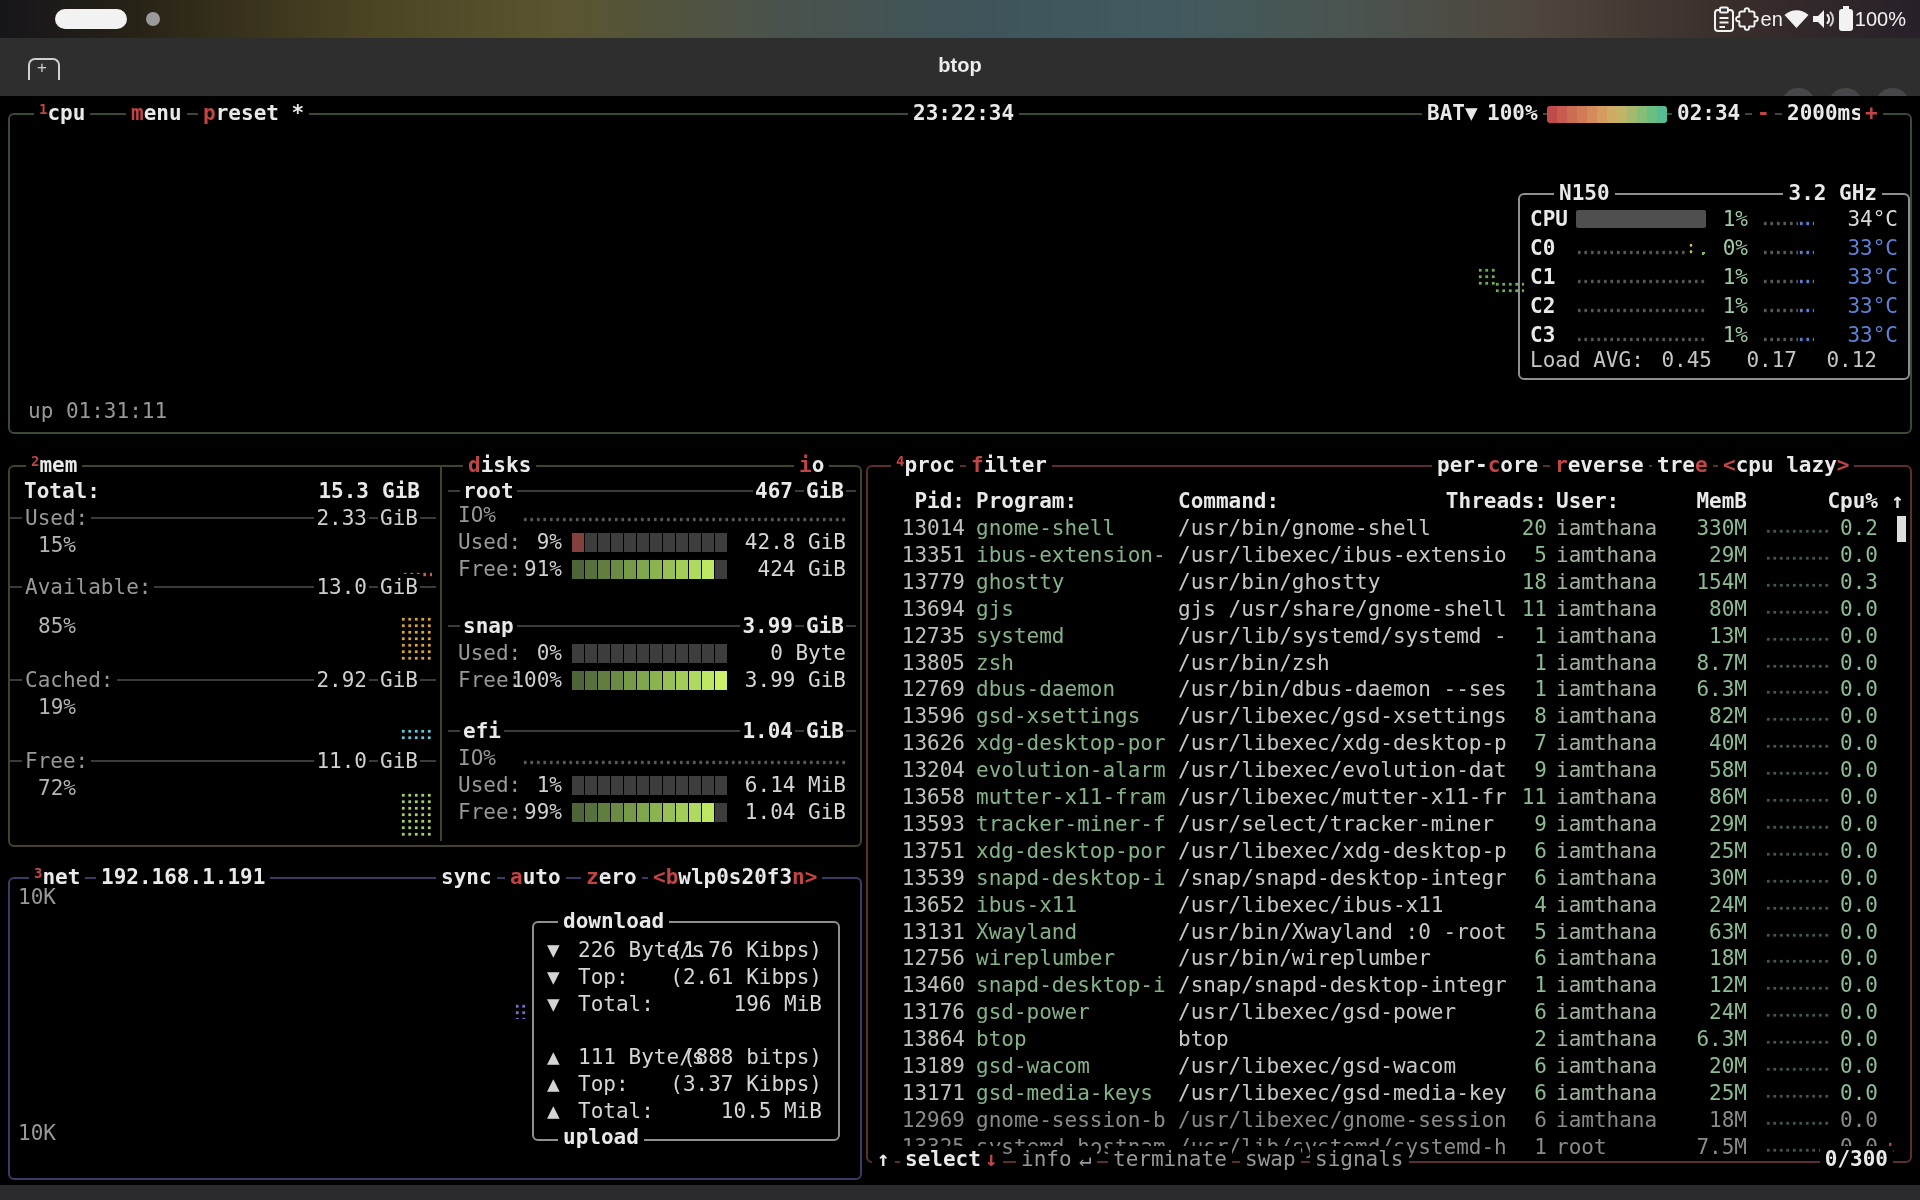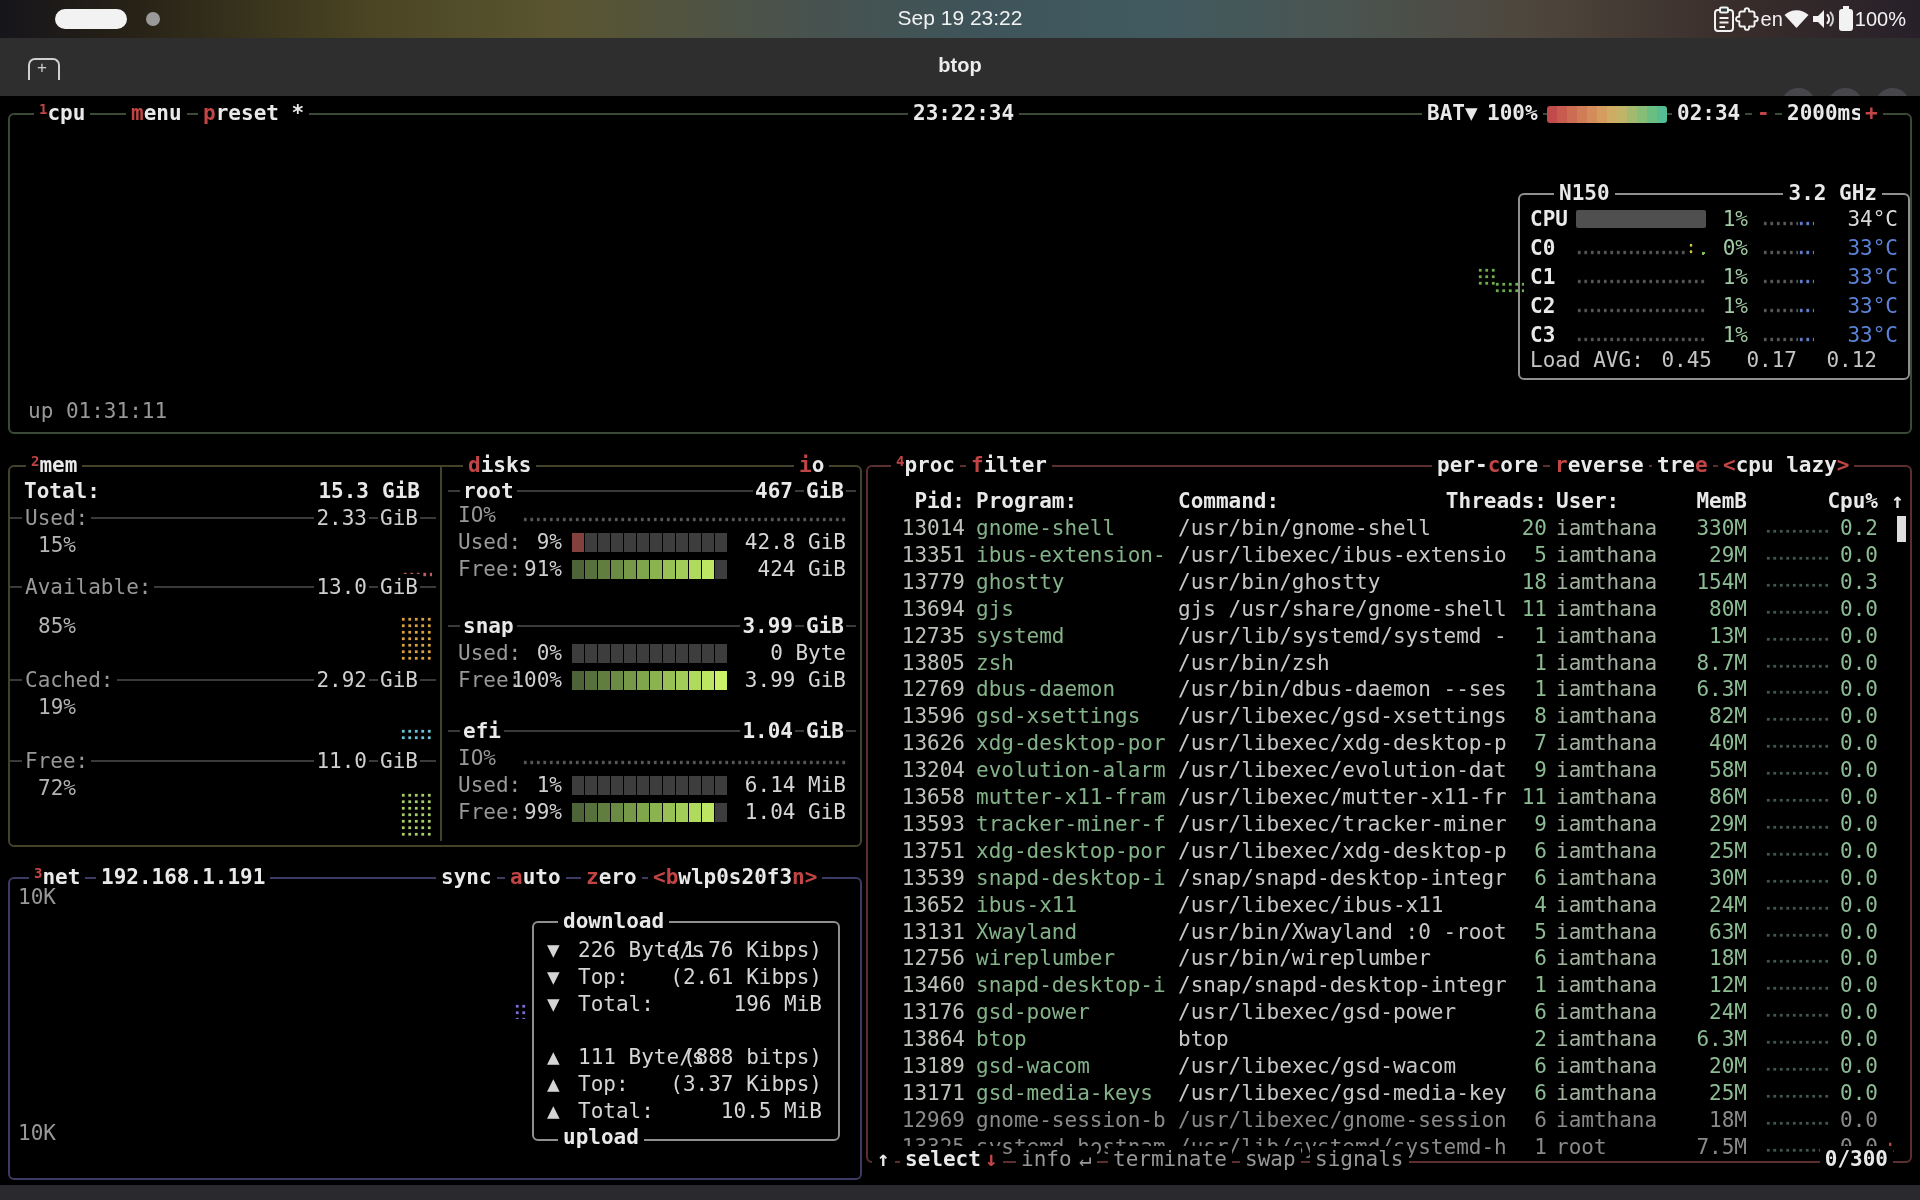--- a/index.html
+++ b/index.html
@@ -67,21 +67,20 @@
   .prow.dim span{color:#8a8a8a;}
 </style>
 </head>
 <body>
 
 <div class="screen">
 
   <div class="osbar">
     <div class="pill"></div>
     <div class="dot"></div>
-    <div class="clock">Sep 19  23:22</div>
     <div class="tray">
       <span>
           <svg width="22" height="27" viewBox="0 0 22 27">
             <rect x="2" y="4" width="18" height="21" rx="3" fill="none" stroke="#f2f2f2" stroke-width="2"></rect>
             <rect x="7" y="1.5" width="8" height="5" rx="1.5" fill="#2e3a3c" stroke="#f2f2f2" stroke-width="2"></rect>
             <line x1="6.5" y1="12" x2="15.5" y2="12" stroke="#f2f2f2" stroke-width="2"></line>
             <line x1="6.5" y1="16.5" x2="15.5" y2="16.5" stroke="#f2f2f2" stroke-width="2"></line>
             <line x1="6.5" y1="21" x2="12" y2="21" stroke="#f2f2f2" stroke-width="2"></line>
           </svg>
         </span>
@@ -545,21 +544,21 @@
     <span class="c-cmd">/usr/libexec/mutter-x11-fr</span>
     <span class="c-thr">11</span>
     <span class="c-user">iamthana</span>
     <span class="c-mem">86M</span>
     <div class="c-dots dots" style="--c: #41584b;"></div>
     <span class="c-cpu">0.0</span>
   </div>
       <div class="prow" style="top: 810.9px;">
     <span class="c-pid">13593</span>
     <span class="c-prog">tracker-miner-f</span>
-    <span class="c-cmd">/usr/libexec/tracker-miner</span>
+    <span class="c-cmd">/usr/select/tracker-miner</span>
     <span class="c-thr">9</span>
     <span class="c-user">iamthana</span>
     <span class="c-mem">29M</span>
     <div class="c-dots dots" style="--c: #41584b;"></div>
     <span class="c-cpu">0.0</span>
   </div>
       <div class="prow" style="top: 837.8px;">
     <span class="c-pid">13751</span>
     <span class="c-prog">xdg-desktop-por</span>
     <span class="c-cmd">/usr/libexec/xdg-desktop-p</span>

